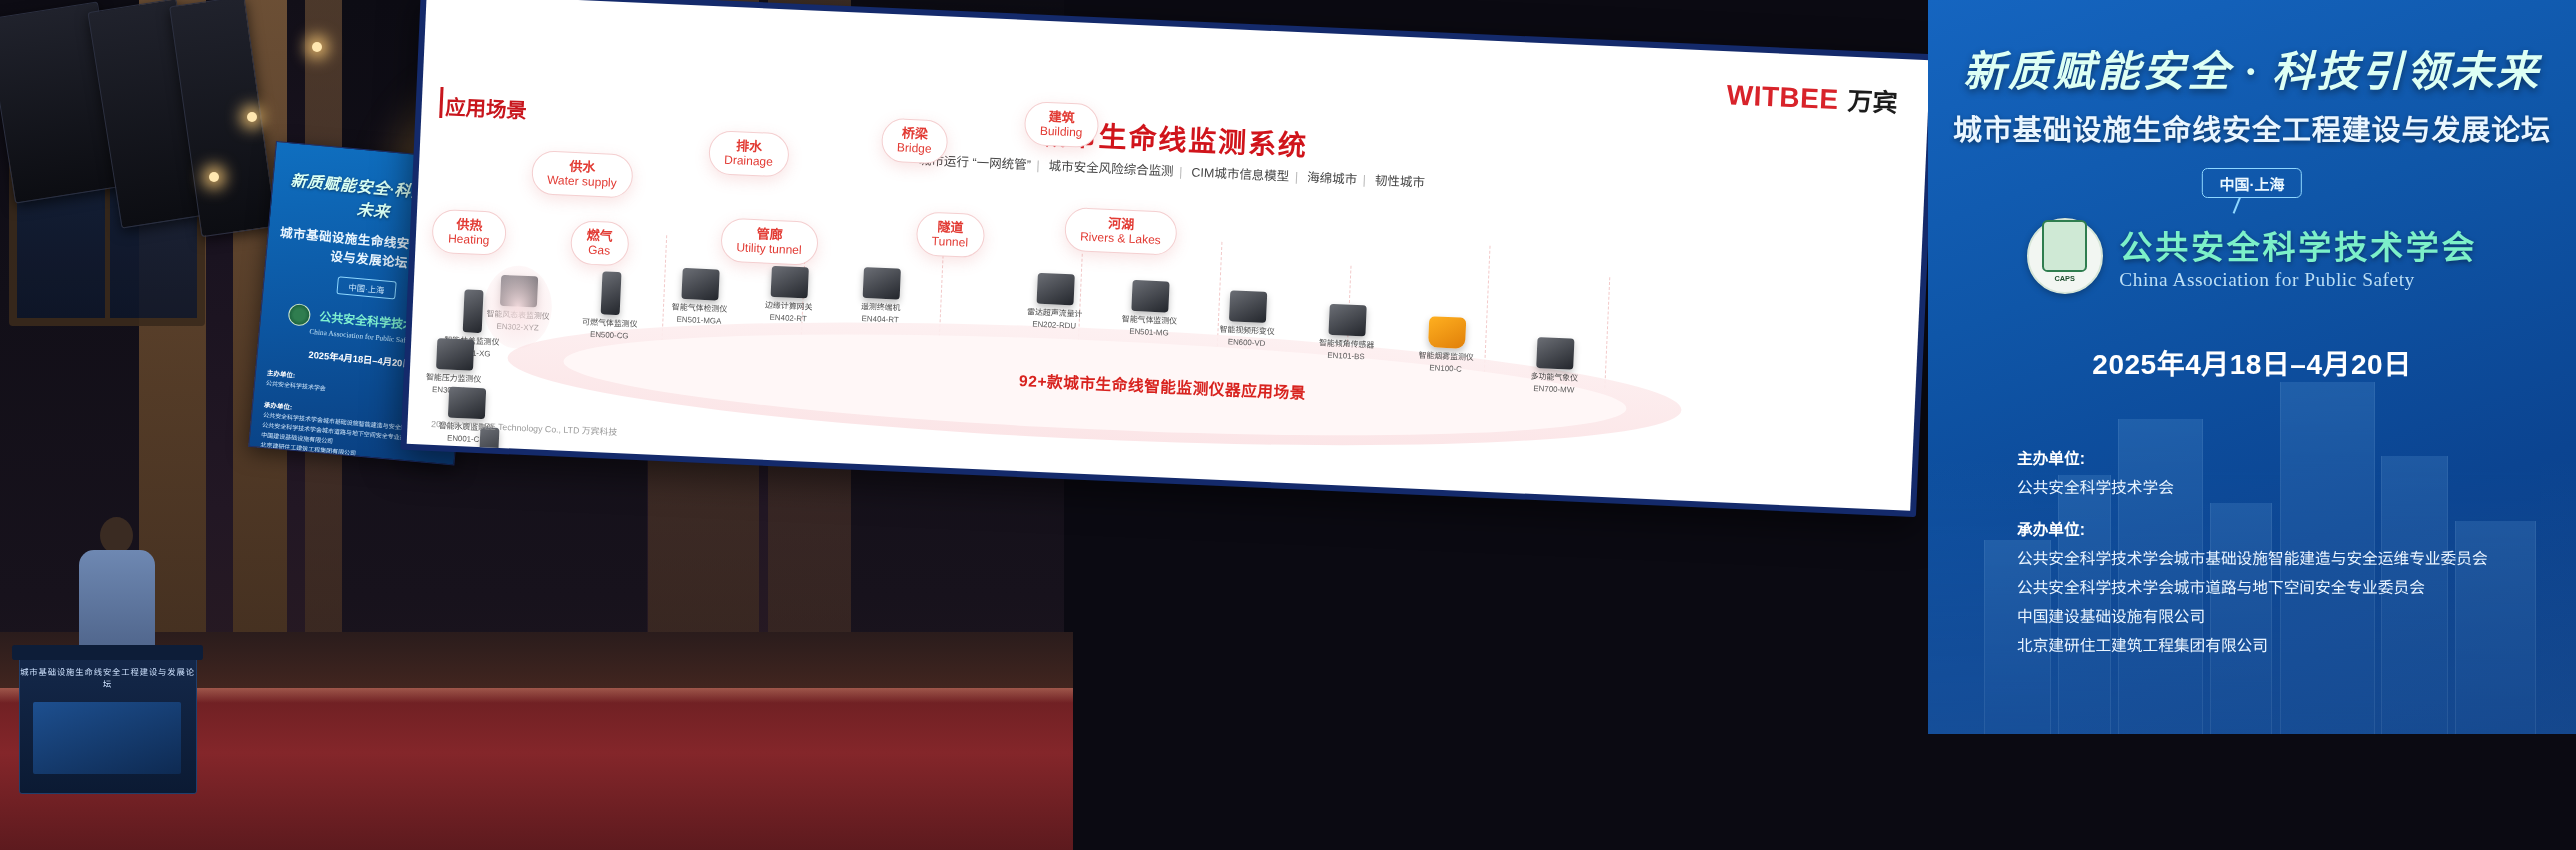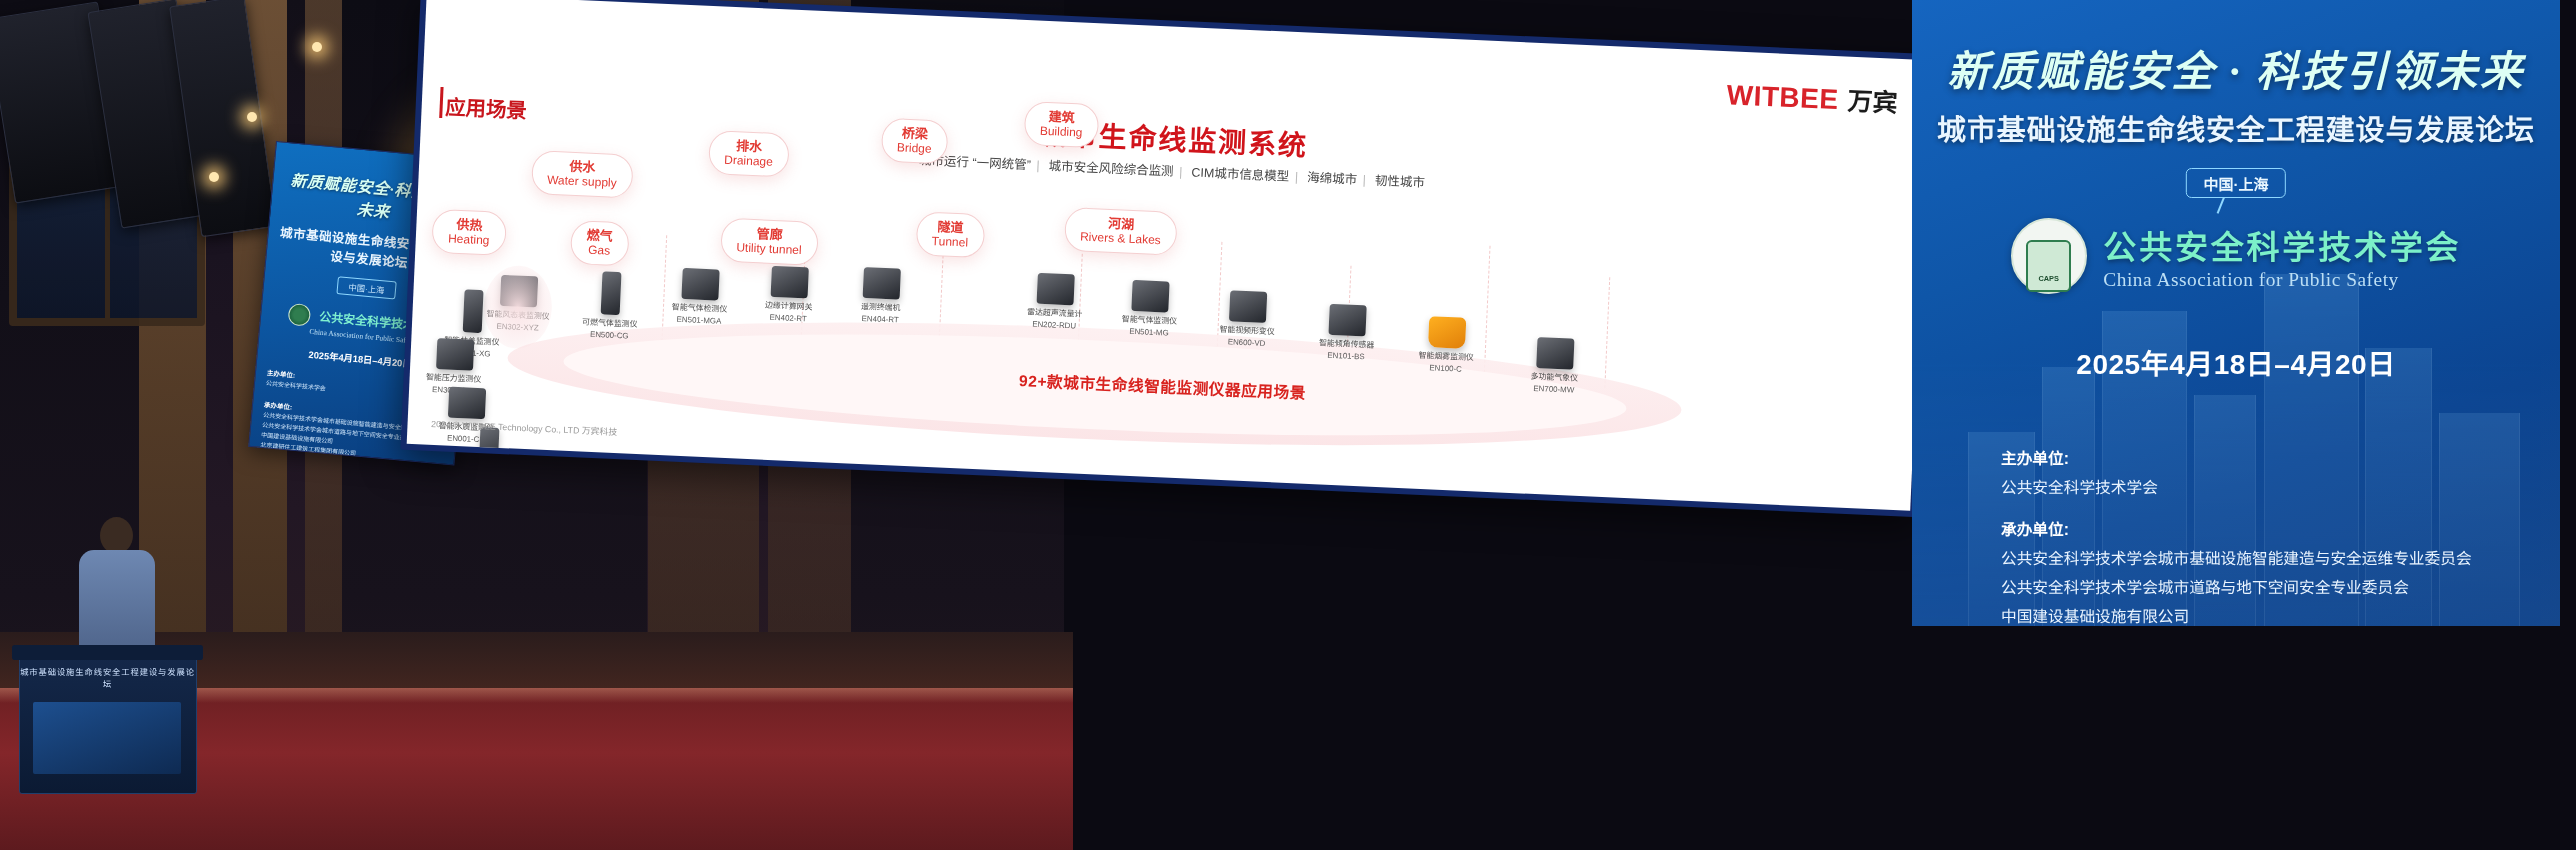--- a/index.html
+++ b/index.html
@@ -130,42 +130,42 @@
   .dev.orange .shape{background:linear-gradient(150deg,#ffb020,#e07f09);border-radius:5.6px 5.6px 9.3px 9.3px;}
   .dev .lbl{font-size:7.9px;color:#4a4a4a;line-height:1.45;}
   .dev .lbl b{display:block;font-weight:normal;}
   .dev .lbl .code{color:#5a5a5a;}
   .halo{position:absolute;width:68px;height:83px;border-radius:50%;
         background:radial-gradient(ellipse at center,rgba(250,226,228,.95),rgba(255,255,255,0));}
 
   .slide-foot{position:absolute;left:24px;bottom:15px;color:#9a9a9a;font-size:8.8px;}
 
   
-  .banner{position:absolute;right:16px;top:0;width:648px;height:626px;
+  .banner{position:absolute;right:0;top:0;width:648px;height:734px;
         background:linear-gradient(160deg,#1565c0 0%,#0f56a8 35%,#0b4491 70%,#0a3a80 100%);
         overflow:hidden;}
   .banner .skyline{position:absolute;left:0;right:0;bottom:0;height:398px;opacity:.33;
         background:
           linear-gradient(to top,rgba(120,190,255,.30),rgba(120,190,255,0) 70%);}
   .bldg{position:absolute;bottom:0;background:linear-gradient(180deg,rgba(150,210,255,.42),rgba(90,160,230,.10));
         border-left:0.9px solid rgba(190,225,255,.35);border-right:0.9px solid rgba(190,225,255,.35);}
   .banner-head{position:absolute;left:0;right:0;top:37px;text-align:center;
         font-family:"Liberation Serif",serif;font-style:italic;font-weight:bold;
         color:#ddfff4;font-size:42px;letter-spacing:2.8px;text-shadow:0 2.8px 7.4px rgba(0,0,0,.45);}
   .banner-sub{position:absolute;left:0;right:0;top:106px;text-align:center;color:#eaf6ff;
         font-weight:bold;font-size:29px;letter-spacing:0.9px;text-shadow:0 1.9px 5.6px rgba(0,0,0,.45);}
   .banner-chip{position:absolute;left:50%;top:168px;transform:translateX(-50%);
         border:1.9px solid #8fd8ff;border-radius:5.6px;color:#eaf8ff;font-size:15px;font-weight:bold;
         padding:3.7px 16.7px;}
   .banner-chip:after{content:"";position:absolute;left:34%;bottom:-16.7px;width:1.9px;height:16.7px;
         background:#8fd8ff;transform:rotate(22deg);}
   .banner-org{position:absolute;left:0;right:0;top:218px;display:flex;align-items:center;
         justify-content:center;gap:16.7px;}
   .seal{width:72px;height:72px;border-radius:50%;background:#f2f6f2;
-        border:2.8px solid #d7e6d8;display:flex;align-items:flex-end;justify-content:center;
+        border:2.8px solid #d7e6d8;display:flex;align-items:flex-start;justify-content:center;
         box-shadow:0 1.9px 7.4px rgba(0,0,0,.3);position:relative;}
   .seal .inner{width:41px;height:48px;border-radius:5.6px;background:#cfe9d5;border:2.8px solid #2f7d4f;}
   .seal .caps{position:absolute;bottom:9.3px;left:0;right:0;text-align:center;
         font-size:7.4px;font-weight:bold;color:#1d4d2e;}
   .org-cn{color:#7cf0c9;font-weight:bold;font-size:33px;letter-spacing:2.8px;
         text-shadow:0 1.9px 5.6px rgba(0,0,0,.4);}
   .org-en{color:#bcdff5;font-family:"Liberation Serif",serif;font-size:19.4px;letter-spacing:0.5px;}
   .banner-date{position:absolute;left:0;right:0;top:342px;text-align:center;color:#fff;
         font-weight:bold;font-size:28px;letter-spacing:0.5px;}
   .units{position:absolute;left:89px;top:444px;right:37px;color:#e9f4ff;font-size:15.7px;line-height:1.85;}

